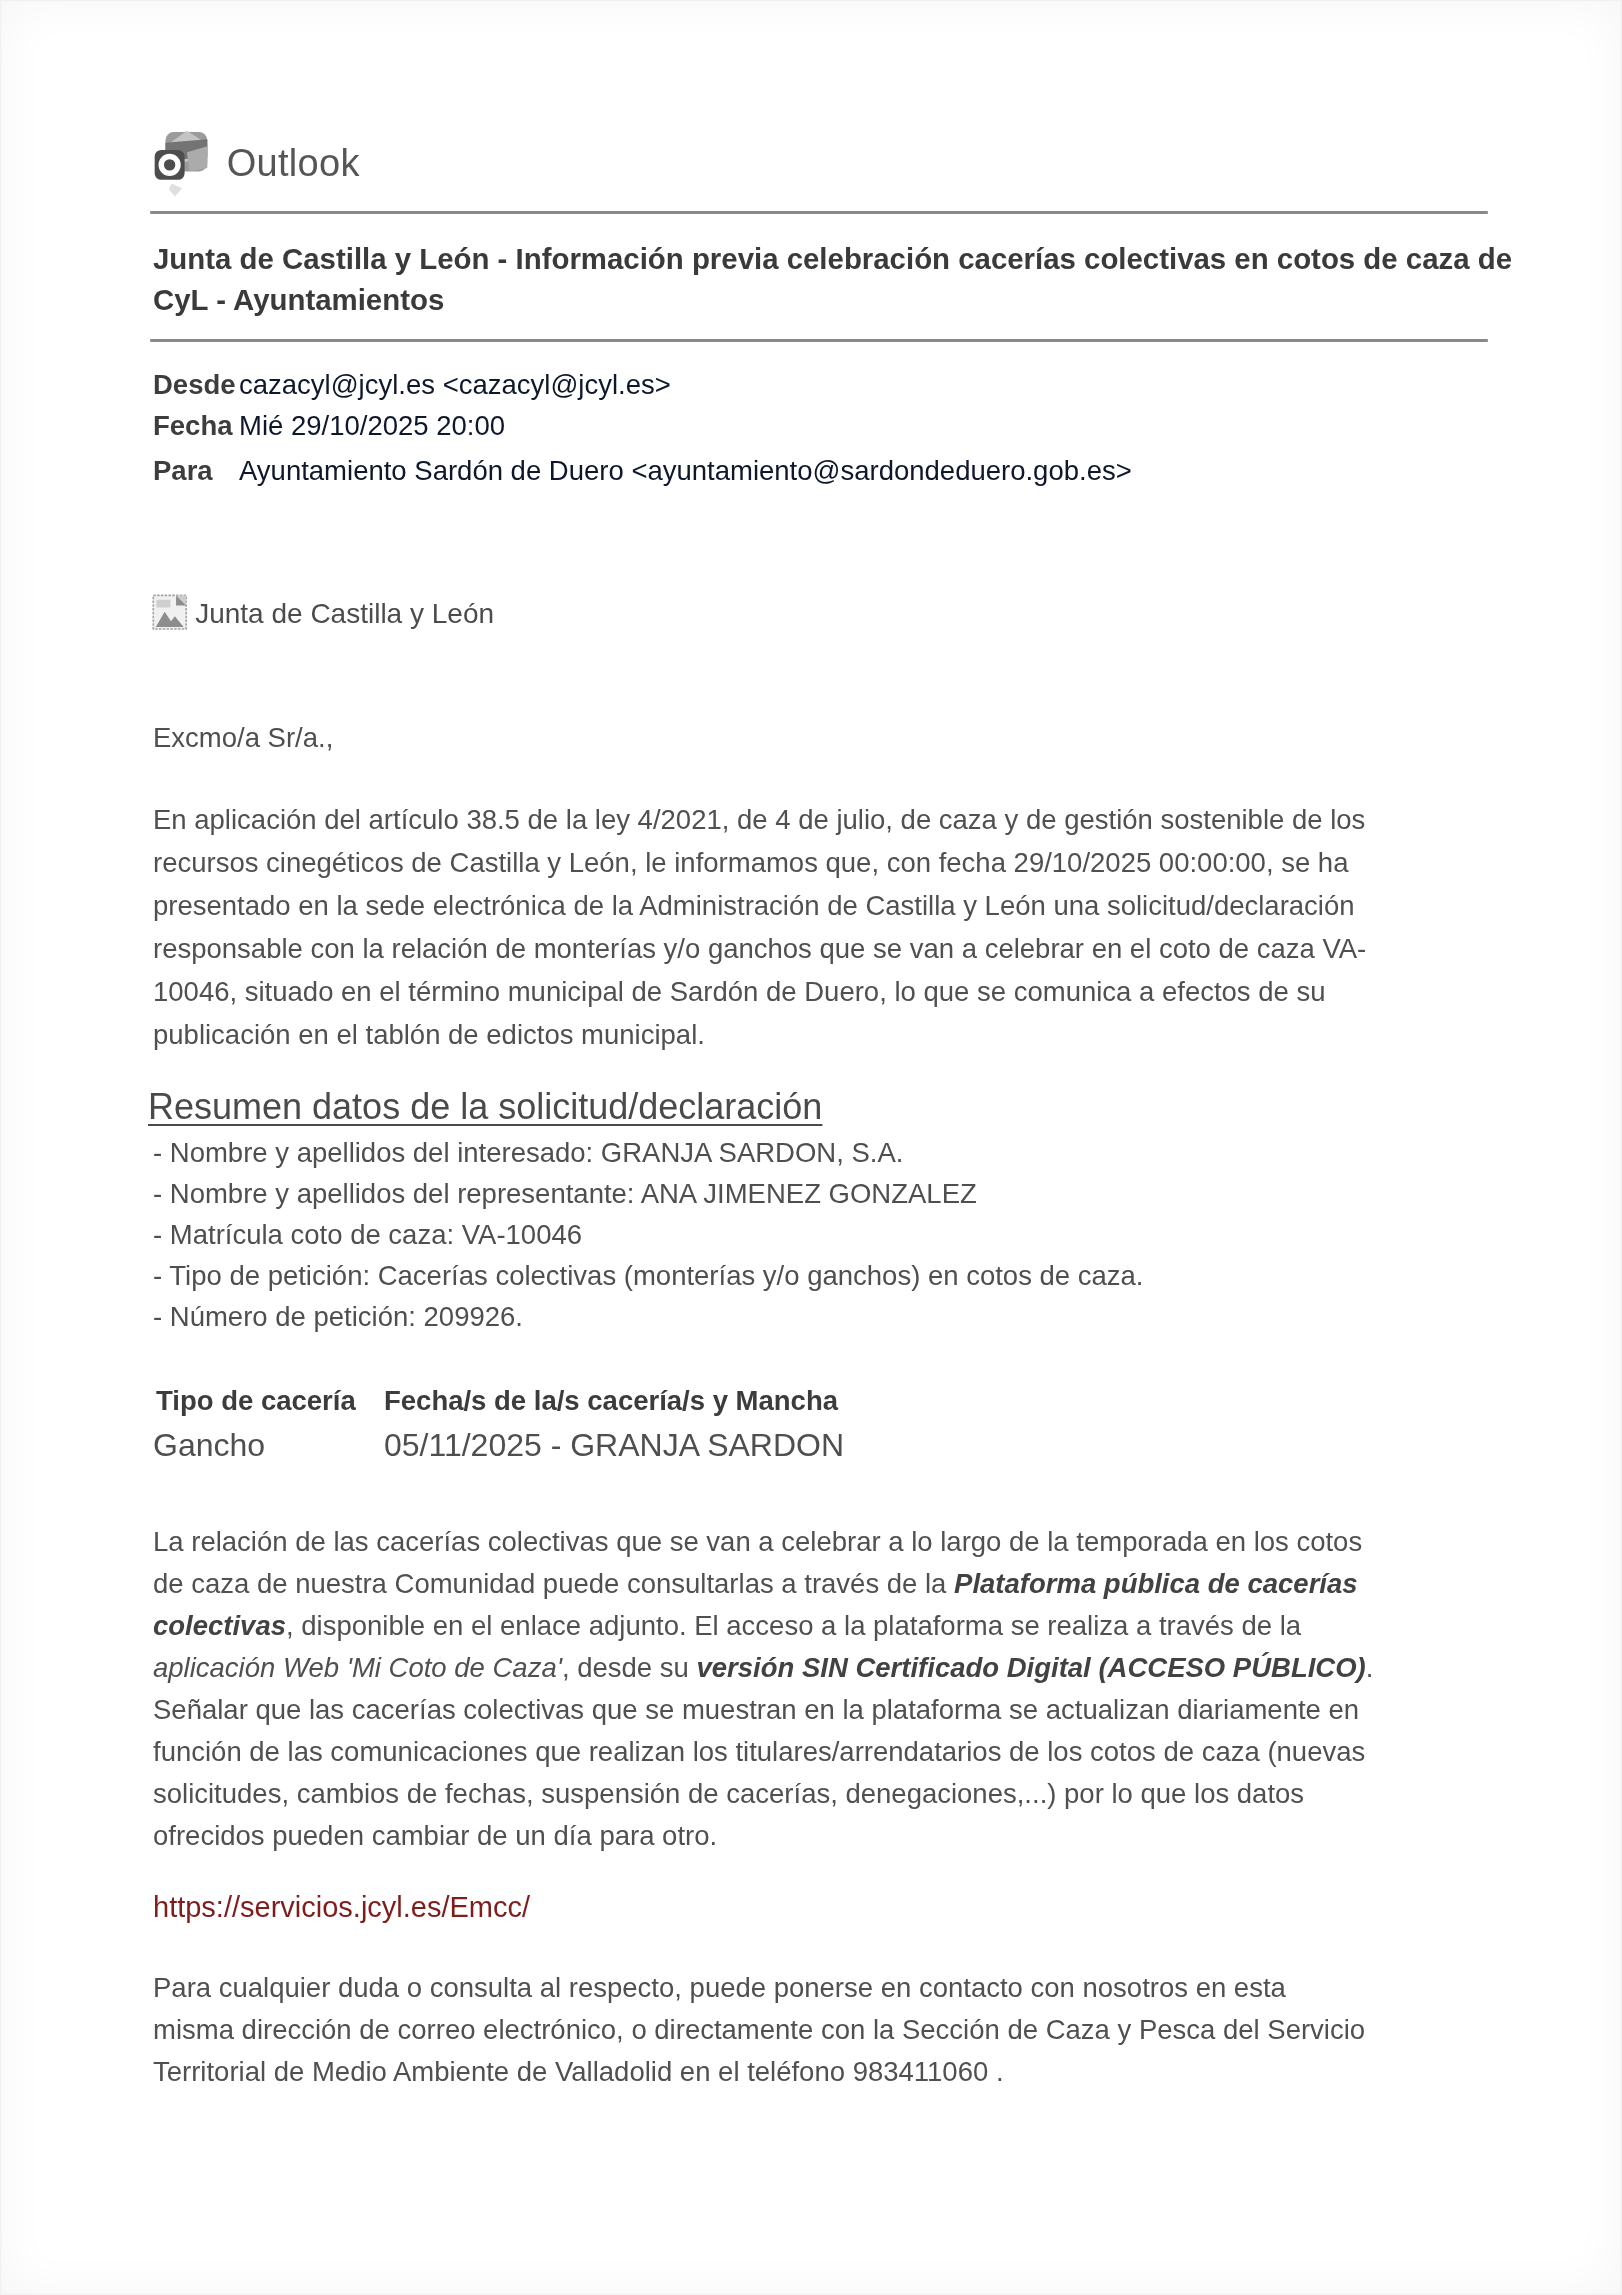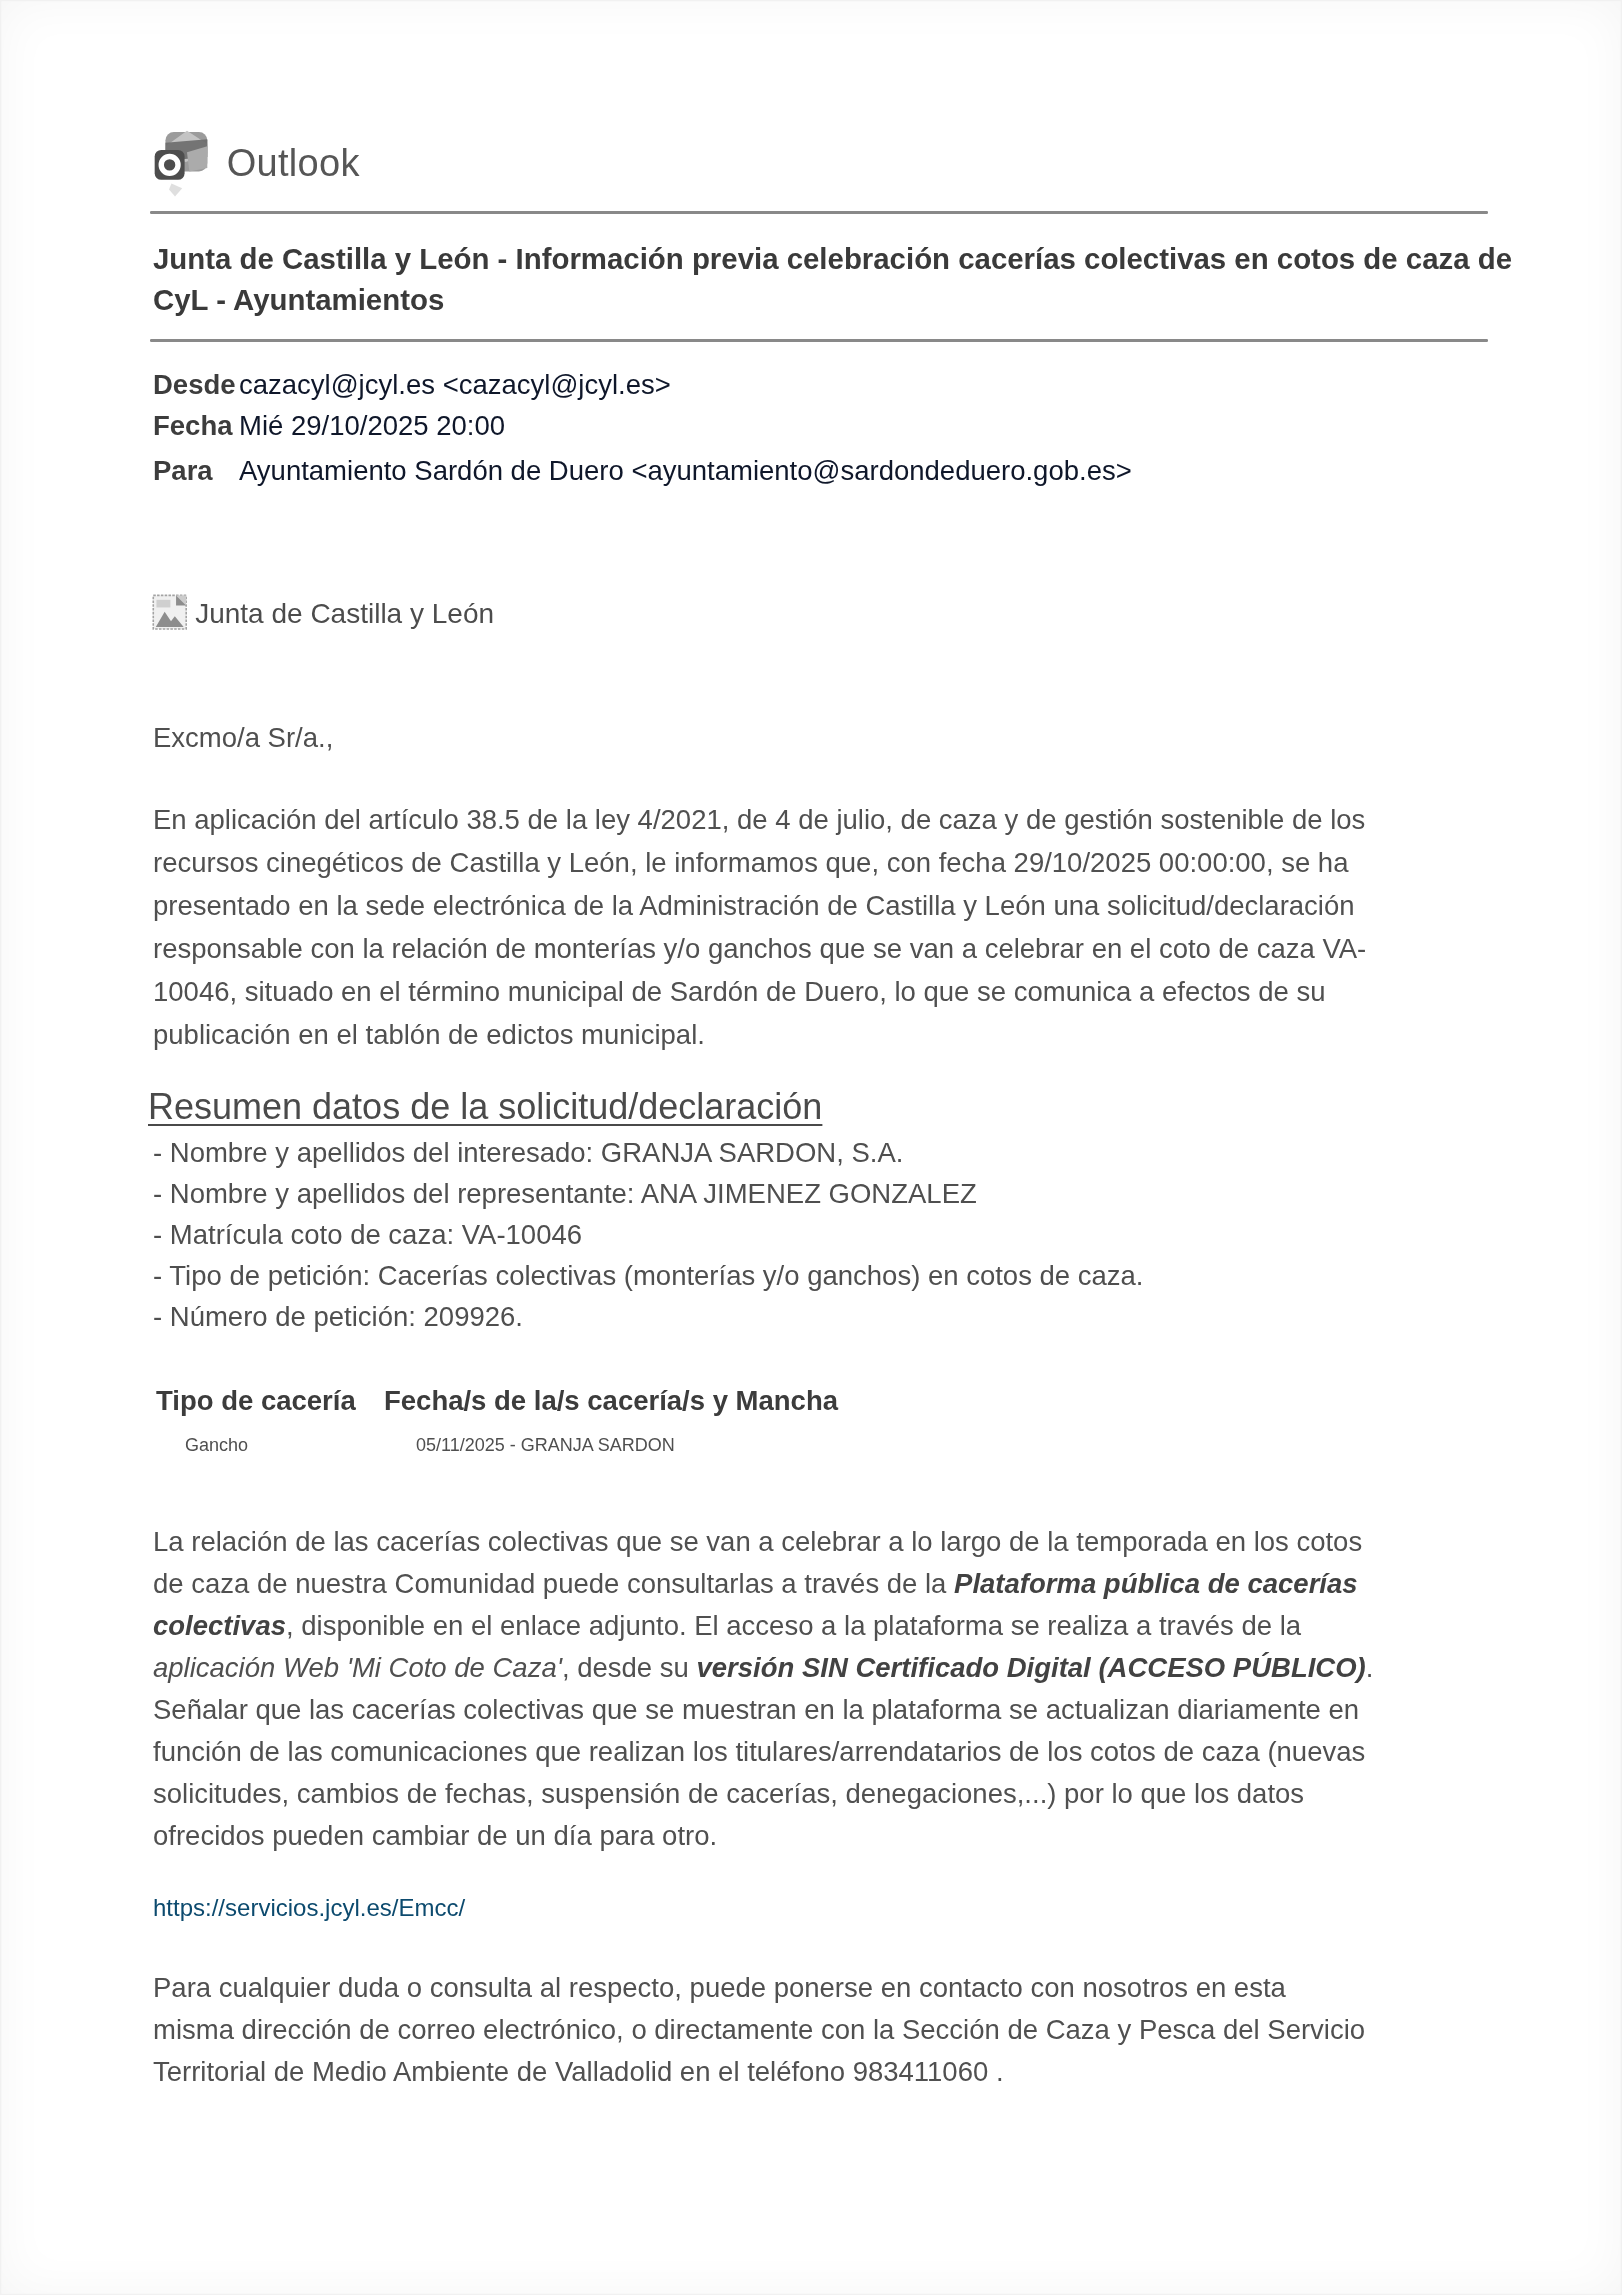--- a/index.html
+++ b/index.html
@@ -54,24 +54,24 @@
   .bi{font-weight:bold;font-style:italic;color:#424242;}
   .it{font-style:italic;}
 
   .resumen-h{top:1086px;left:148px;font-size:36px;line-height:41px;color:#4a4a4a;
     text-decoration:underline;text-decoration-thickness:2px;text-underline-offset:4.6px;}
   .resumen-list{top:1132px;left:153px;font-size:27.5px;}
   .resumen-list .line{line-height:41px;}
 
   .tbl-header{top:1380px;left:156px;font-size:27.5px;font-weight:bold;color:#3c3c3c;line-height:41px;display:flex;}
   .tbl-header .c1{min-width:228px;}
-  .tbl-row{top:1425px;left:153px;font-size:18px;line-height:41px;display:flex;margin-left:32px;}
+  .tbl-row{top:1425px;left:153px;font-size:32px;line-height:41px;display:flex;}
   .tbl-row .c1{min-width:231px;}
 
-  .url-line{top:1887px;left:153px;font-size:24px;line-height:41px;color:#0c4a6e;}
+  .url-line{top:1887px;left:153px;font-size:29px;line-height:41px;color:#7f1d1d;}
 </style>
 </head>
 <body>
 
 <div class="page">
 
   <div class="abs ol-header">
     <span>
       <svg width="60" height="73" viewBox="0 0 100 122">
         <rect x="24" y="10" width="70" height="66" rx="14" fill="#9b9b9b"></rect>

